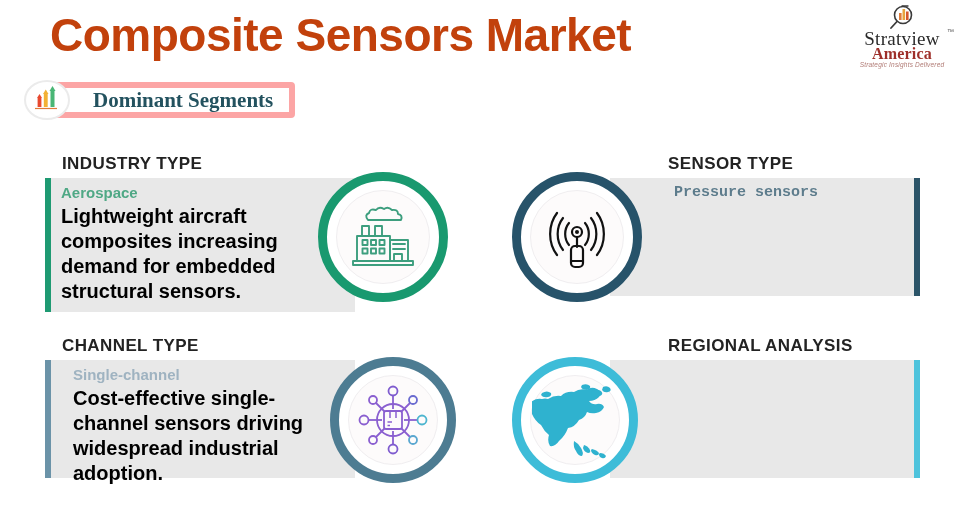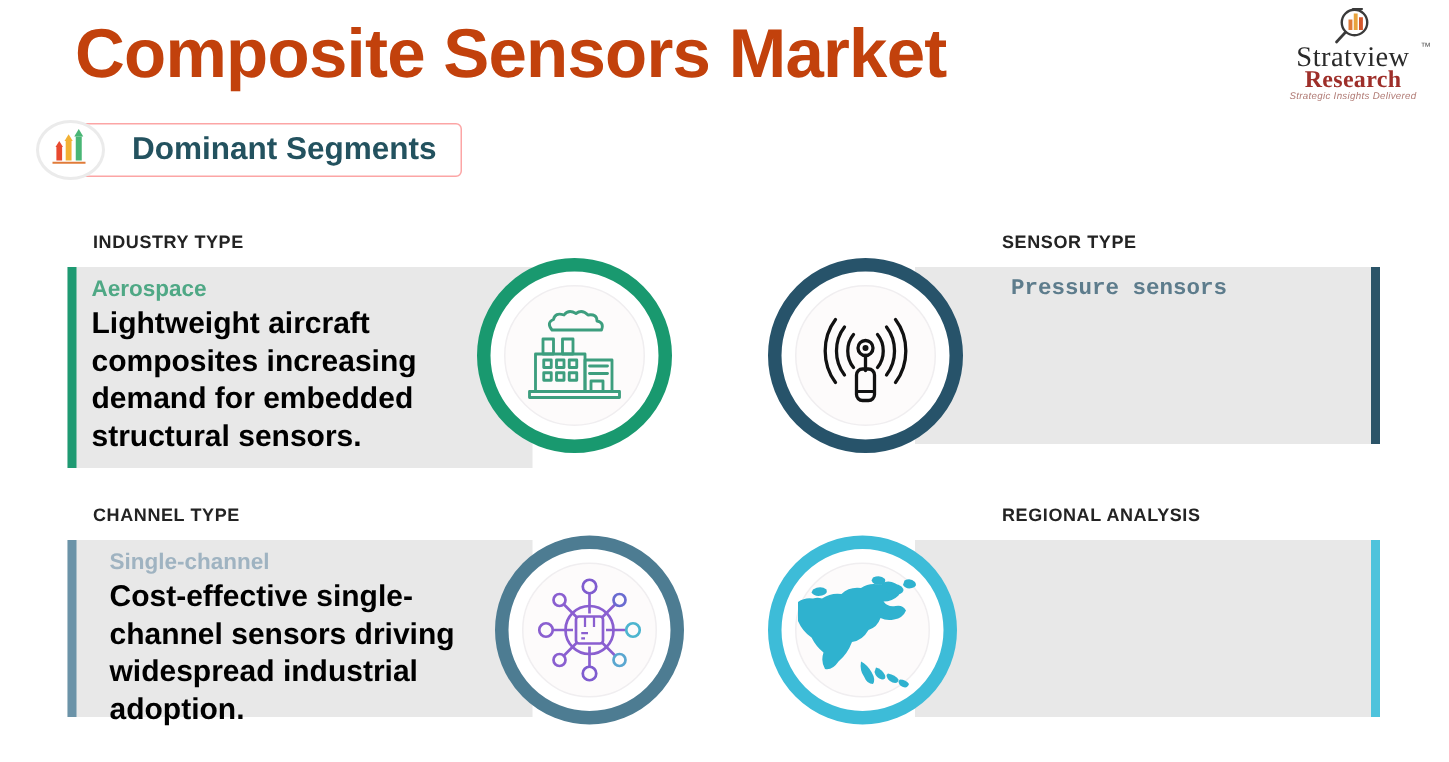--- a/index.html
+++ b/index.html
@@ -39,29 +39,29 @@
   }
 
   
   .badge-wrap { position:absolute; left:24px; top:80px; height:40px; }
   .badge-circle {
     position:absolute; left:0; top:0; width:46px; height:40px;
     border:2px solid #ebebeb; border-radius:50%; background:#fff; z-index:2;
   }
   .badge-box {
     position:absolute; left:23px; top:2px; height:36px;
-    border:1px solid #fca5a5; border-radius:4px; background:#fff;
-    padding:0 16px 0 40px; display:flex; align-items:center;
+    border:6px solid #fca5a5; border-radius:4px; background:#fff;
+    padding:0 16px 0 40px; display:flex; align-items:center;font-family:Liberation Serif, serif;
   }
   .badge-label { font-size:21px; font-weight:bold; color:#23525f; white-space:nowrap; }
 
   
   .quad { position:absolute; }
   .q-title {
-    position:absolute; font-size:12px; font-weight:bold;
+    position:absolute; font-size:17px; font-weight:bold;
     color:#232323; letter-spacing:0.4px; white-space:nowrap;
   }
   .panel {
     position:absolute; background:#e8e8e8;
     display:flex; align-items:flex-start;
   }
   .bar { position:absolute; top:0; width:6px; height:100%; }
   .panel-text { padding:6px 10px 8px 16px; }
   .p-sub { font-size:15px; font-weight:bold; margin-bottom:3px; white-space:nowrap; }
   .p-desc { font-size:20px; font-weight:bold; color:#000000; line-height:1.25; }
@@ -86,21 +86,21 @@
       <circle cx="21" cy="11" r="8.5" fill="none" stroke="#3a3a3a" stroke-width="1.6"></circle>
       <line x1="15" y1="17.5" x2="9" y2="24" stroke="#3a3a3a" stroke-width="1.8" stroke-linecap="round"></line>
       <rect x="17" y="9" width="2.6" height="7" fill="#e07b39"></rect>
       <rect x="20.5" y="5" width="2.6" height="11" fill="#e8a33d"></rect>
       <rect x="24" y="7.5" width="2.6" height="8.5" fill="#d4572c"></rect>
       <line x1="20" y1="2" x2="26" y2="2" stroke="#3a3a3a" stroke-width="1.4" stroke-linecap="round"></line>
     </svg>
   </div>
   <div class="logo-word">Stratview</div>
   <div class="logo-tm">™</div>
-  <div class="logo-research">Research</div>
+  <div class="logo-research">America</div>
   <div class="logo-tag">Strategic Insights Delivered</div>
 </div>
 
 <div class="badge-wrap">
   <div class="badge-box">
     <span class="badge-label">Dominant Segments</span>
   </div>
   <div class="badge-circle">
     <svg width="42" height="36" viewBox="0 0 42 36" style="position:absolute;left:0;top:1px;">
       <g>

